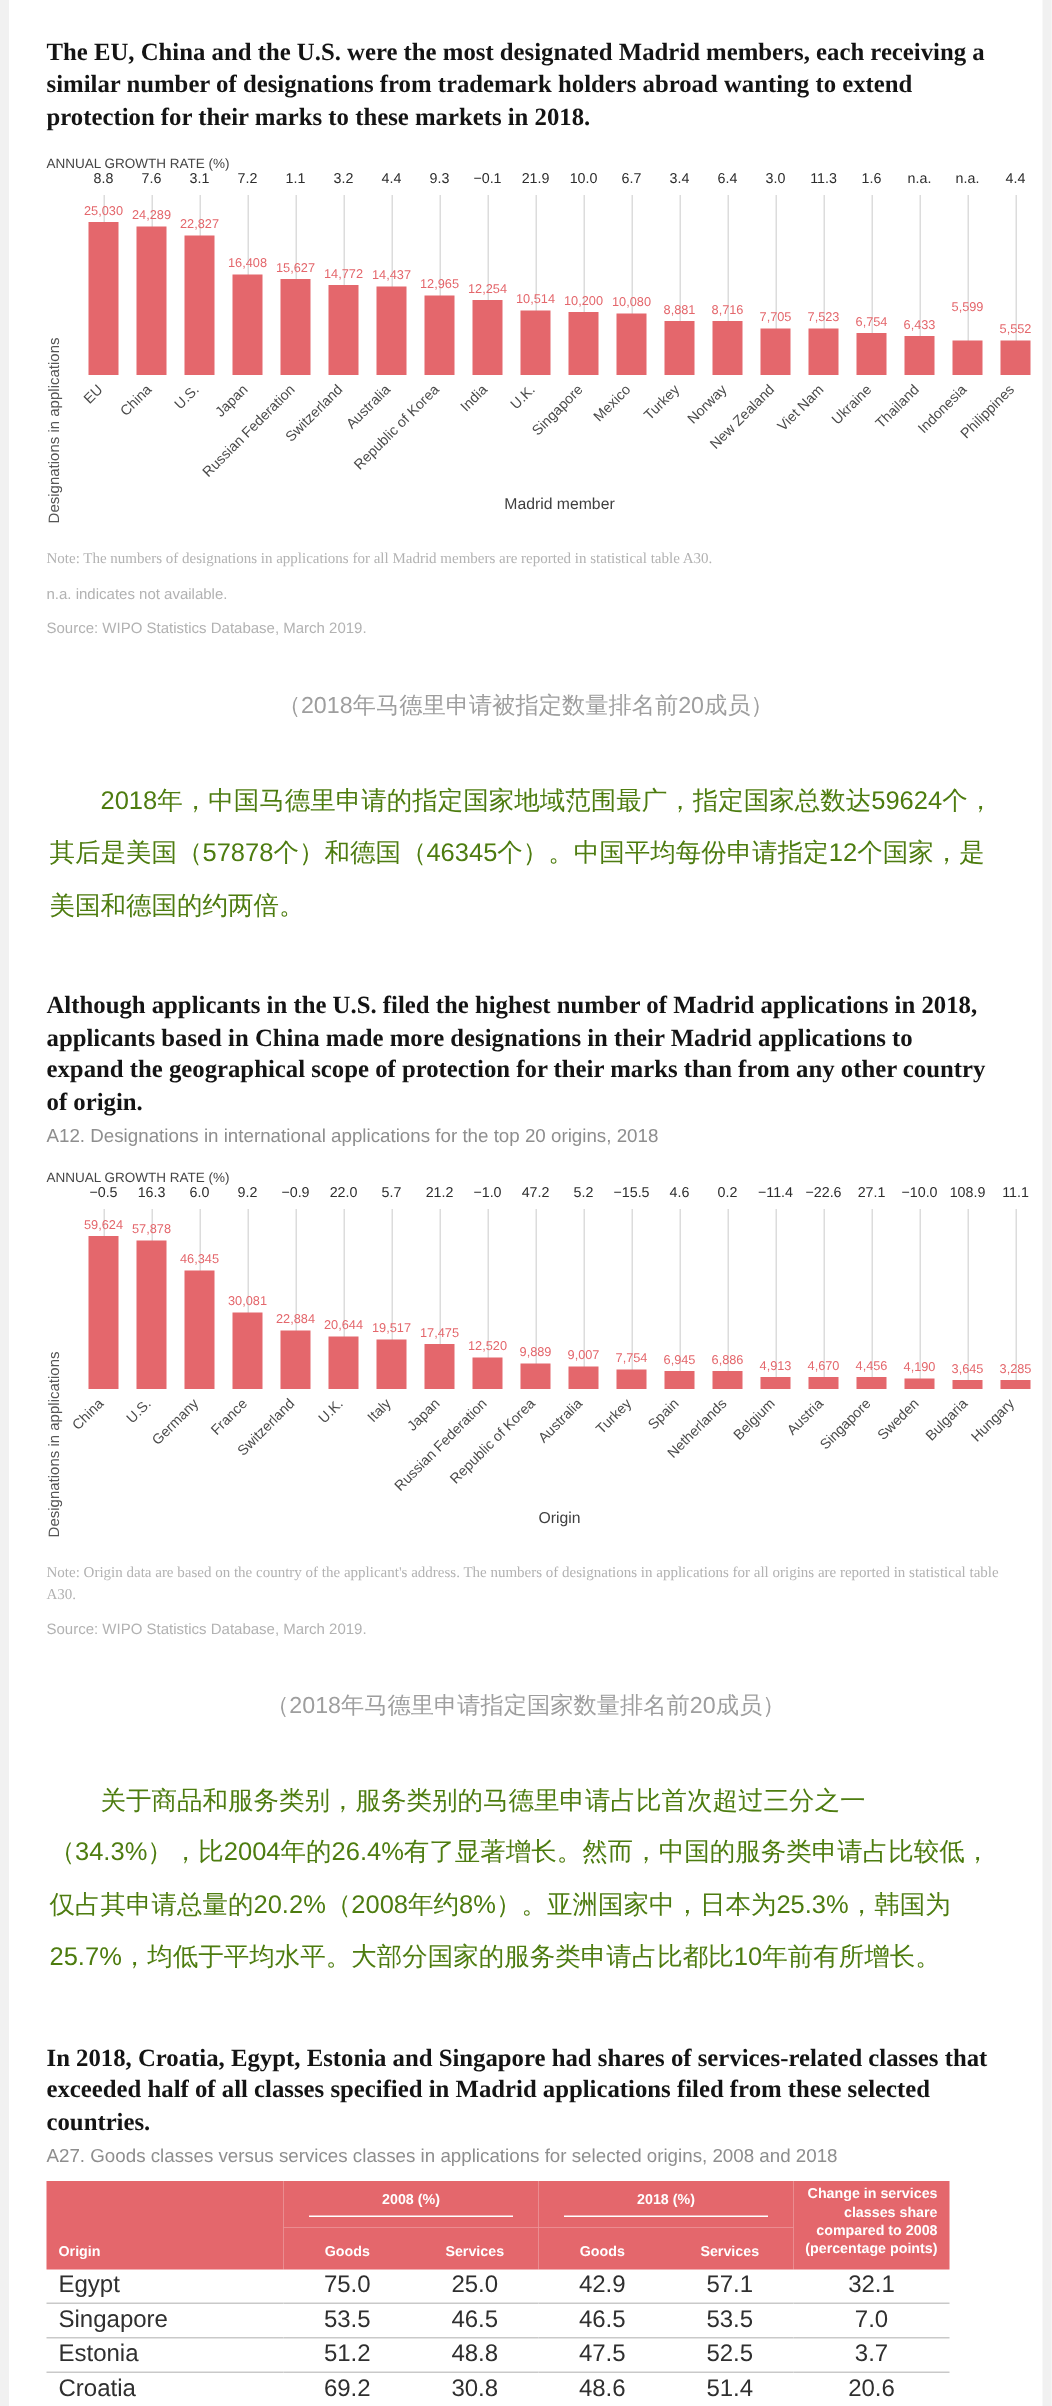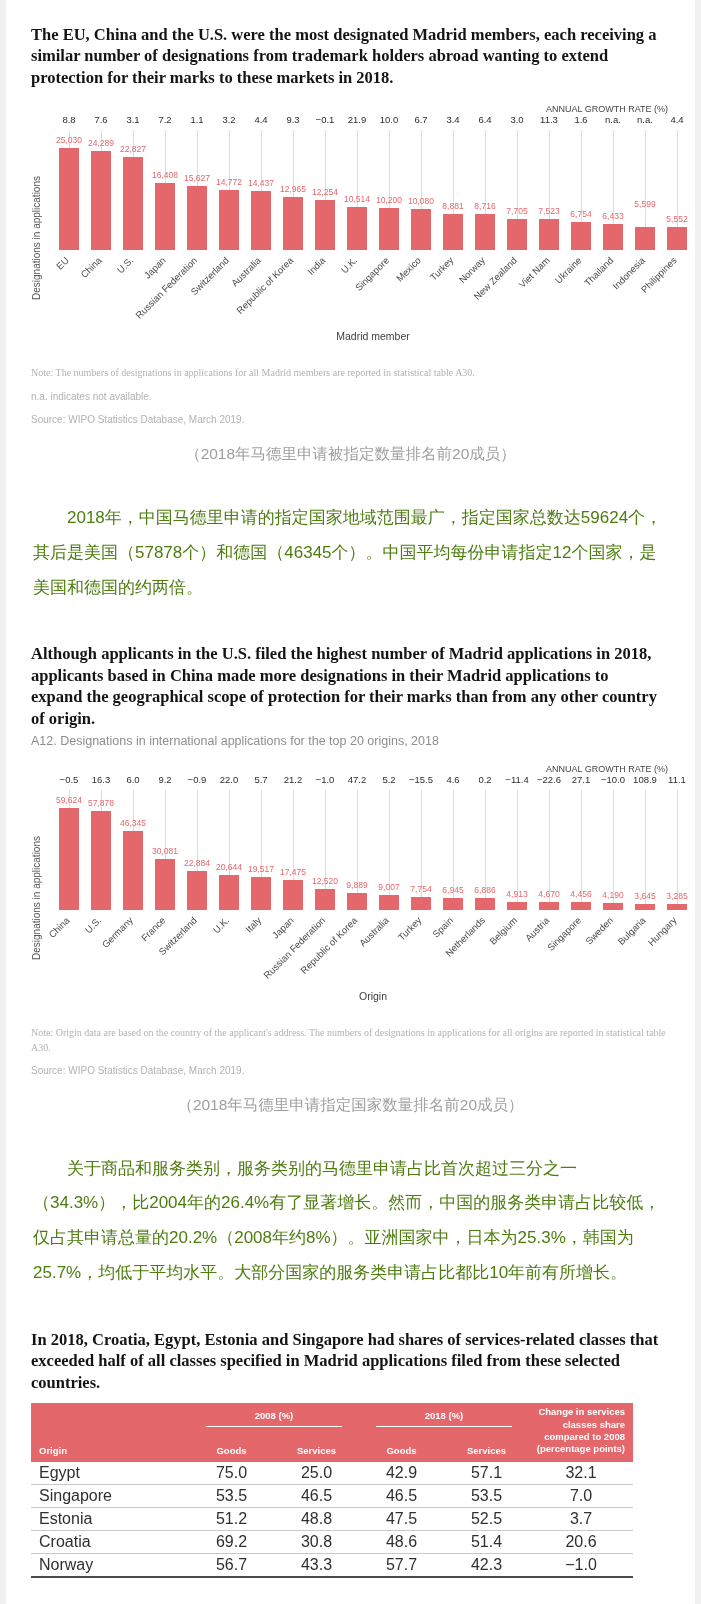--- a/index.html
+++ b/index.html
@@ -6,42 +6,42 @@
   body{font-family:"Liberation Sans",sans-serif;-webkit-font-smoothing:antialiased;}
   .page{width:689px;margin:0 auto;background:#fff;padding:8px 0 30px;}
   .inner{padding:0 25px;}
 
   
   .fig-head{font-family:"Liberation Serif",serif;font-weight:bold;font-size:16.5px;
             line-height:1.3;color:#141414;margin:16px 0 5px;max-width:632px;}
   .fig-sub{font-size:12.5px;color:#8e8e8e;margin:0 0 8px;}
 
   
-  .growth-title{text-align:right;font-size:9px;color:#454545;margin-top:16px;padding-right:2px;}
-  .chart-body{display:flex;align-items:center;}
+  .growth-title{font-size:9px;color:#454545;margin-top:16px;padding-right:2px;}
+  .chart-body{display:flex;align-items:flex-end;}
   .ylab{width:22px;height:136px;box-sizing:border-box;padding-top:14px;display:flex;align-items:center;flex:none;}
   .ylab span{writing-mode:vertical-rl;transform:rotate(180deg);font-size:10px;color:#555;white-space:nowrap;}
   .plot{width:640px;flex:none;}
   .cols{display:flex;}
   .col{width:32px;flex:none;}
   .gr{height:14px;font-size:9.5px;color:#2d2d2d;text-align:center;white-space:nowrap;}
   .bar-area{position:relative;height:122px;}
   .grid{position:absolute;left:50%;top:2px;bottom:0;width:1px;background:#dcdcdc;}
   .bar{position:absolute;left:50%;transform:translateX(-50%);bottom:0;width:20px;background:var(--accent);display:block;}
   .bval{position:absolute;left:50%;transform:translateX(-50%);font-size:8.5px;color:var(--accent);white-space:nowrap;}
   .xlabels{display:flex;height:78px;}
   .xl{width:32px;position:relative;flex:none;}
   .xl span{position:absolute;top:3px;right:55%;transform:rotate(-45deg);transform-origin:100% 50%;
            font-size:9.5px;color:#4a4a4a;white-space:nowrap;}
   .xtitle{text-align:center;font-size:10.5px;color:#3f3f3f;margin:2px 0 6px;}
 
   .note{font-size:10px;color:#b2b2b2;line-height:1.45;margin:9px 0 0;max-width:650px;}
   .note.first{margin-top:18px;font-family:Liberation Serif, serif;}
 
-  .caption{text-align:center;font-size:15.5px;color:#9e9e9e;margin:16px 0 36px;}
+  .caption{text-align:center;font-size:15.5px;color:#9e9e9e;margin:32px 0 36px;}
 
   .zh{font-size:17px;line-height:2.05;color:#4d7c0f;text-indent:2em;margin:28px 2px 38px;}
 
   
   table.a27{border-collapse:collapse;width:602px;margin-top:10px;table-layout:fixed;}
   thead th{background:var(--accent);color:#fff;font-size:9.5px;font-weight:bold;padding:3px 5px;vertical-align:bottom;}
   th.h-origin{text-align:left;padding-left:8px;padding-bottom:6px;}
   th.h-grp{padding-bottom:0;vertical-align:top;padding-top:7px;}
   .grp-t{display:block;text-align:center;padding-bottom:5px;border-bottom:1px solid #fff;margin:0 12px;}
   th.h-sub{text-align:center;padding:5px 5px 6px;}
@@ -548,20 +548,21 @@
     <p class="note">Source: WIPO Statistics Database, March 2019.</p>
   </section>
   <div class="caption">（2018年马德里申请指定国家数量排名前20成员）</div>
 
   <div class="inner">
     <p class="zh">关于商品和服务类别，服务类别的马德里申请占比首次超过三分之一（34.3%），比2004年的26.4%有了显著增长。然而，中国的服务类申请占比较低，仅占其申请总量的20.2%（2008年约8%）。亚洲国家中，日本为25.3%，韩国为25.7%，均低于平均水平。大部分国家的服务类申请占比都比10年前有所增长。</p>
   </div>
 
   <section class="inner">
     <h2 class="fig-head">In 2018, Croatia, Egypt, Estonia and Singapore had shares of services-related classes that exceeded half of all classes specified in Madrid applications filed from these selected countries.</h2>
+    <div class="fig-sub">A27. Goods classes versus services classes in applications for selected origins, 2008 and 2018</div>
 
     <table class="a27">
       <colgroup>
         <col style="width:158px">
           <col style="width:85px">
           <col style="width:85px">
         <col style="width:85px">
           <col style="width:85px">
           <col style="width:104px">
       </colgroup>

